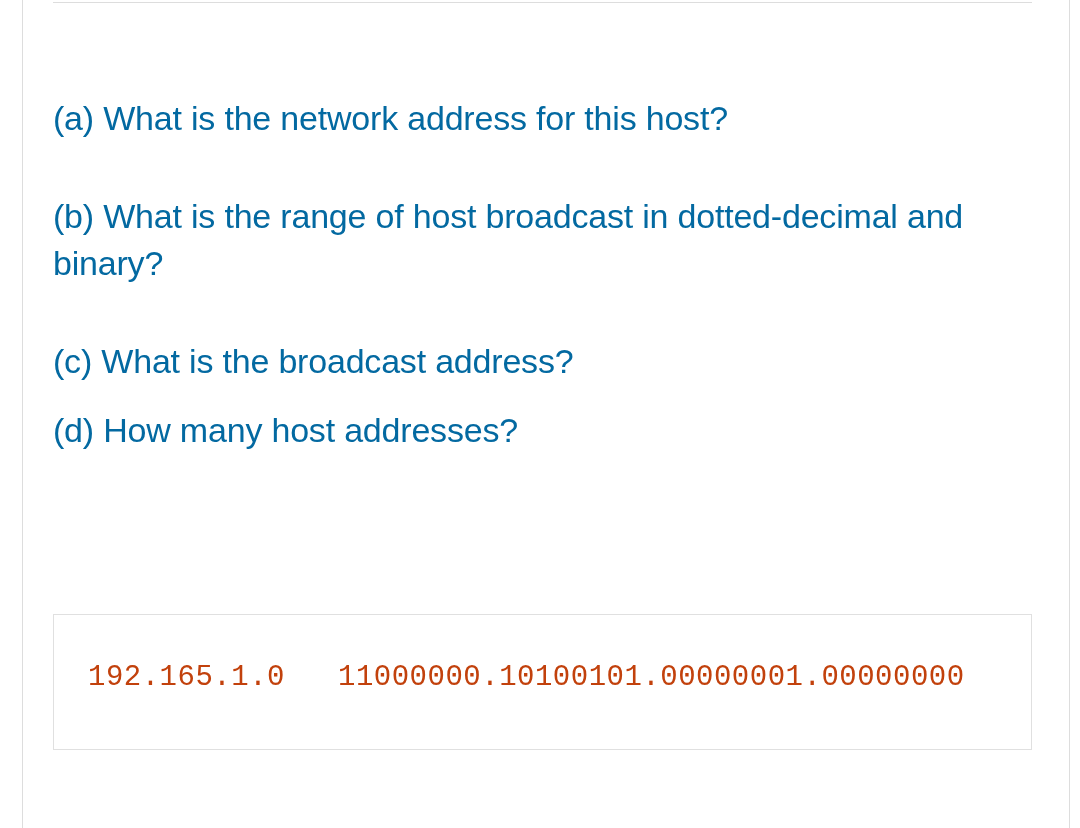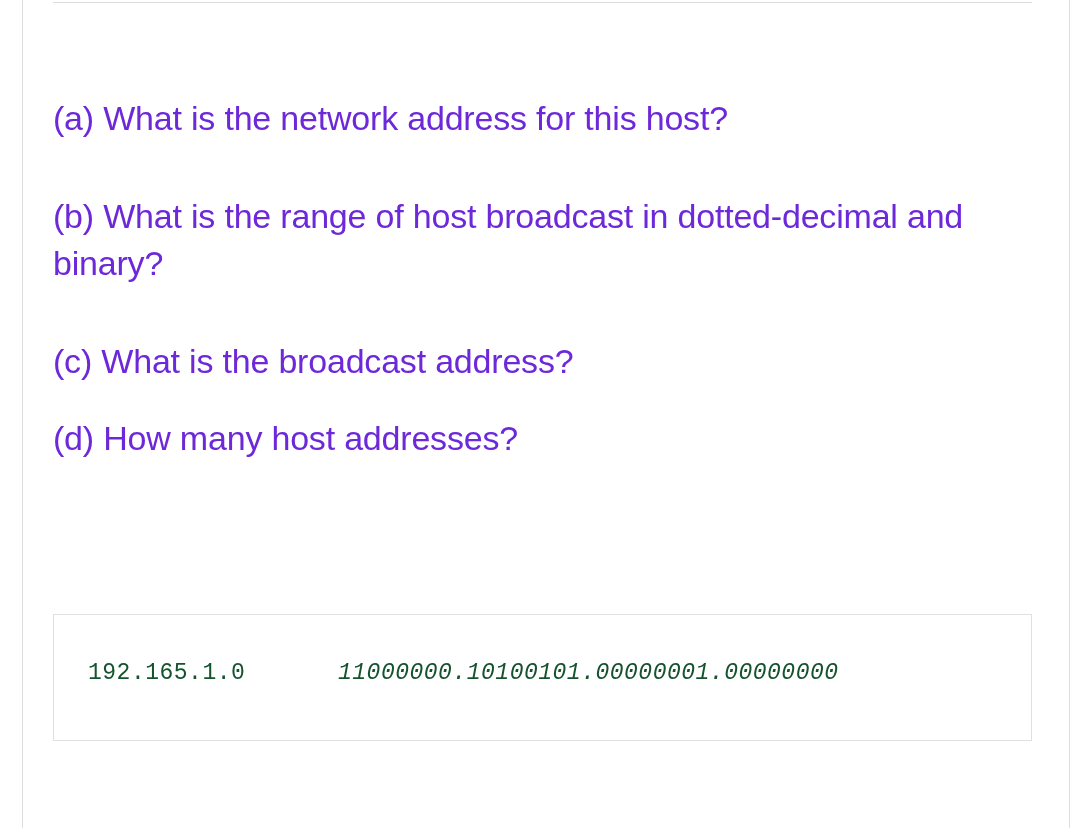--- a/index.html
+++ b/index.html
@@ -39,55 +39,54 @@
       background: #ddd;
     }
     .content {
       position: absolute;
       left: 53px;
       right: 48px;
       top: 95px;
     }
     .question {
       font-size: 34px;
-      color: #6d28d9;
+      color: #0369a1;
       line-height: 1.4;
       margin-bottom: 50px;
       letter-spacing: -0.2px;
     }
     .question-c {
-      margin-bottom: 30px;
+      margin-bottom: 22px;
     }
     .question-d {
       margin-bottom: 2px;
     }
     .code-block {
       position: absolute;
       left: 53px;
       right: 48px;
       top: 614px;
       border: 1px solid #e0e0e0;
       padding: 40px 34px 48px 34px;
       background: #fff;
     }
     .code-row {
       display: flex;
       font-family: "Courier New", Courier, monospace;
-      font-size: 23px;
-      color: #14532d;
+      font-size: 29px;
+      color: #c2410c;
       line-height: 1.6;
       letter-spacing: 0.5px;
     }
     .code-left {
       width: 250px;
       flex-shrink: 0;
     }
     .code-right {
       flex: 1;
-      font-style: italic;
     }
   </style>
 </head>
 <body>
 
 <div class="outer-border-left"></div>
 <div class="outer-border-right"></div>
 <div class="top-divider"></div>
 
 <div class="content">

